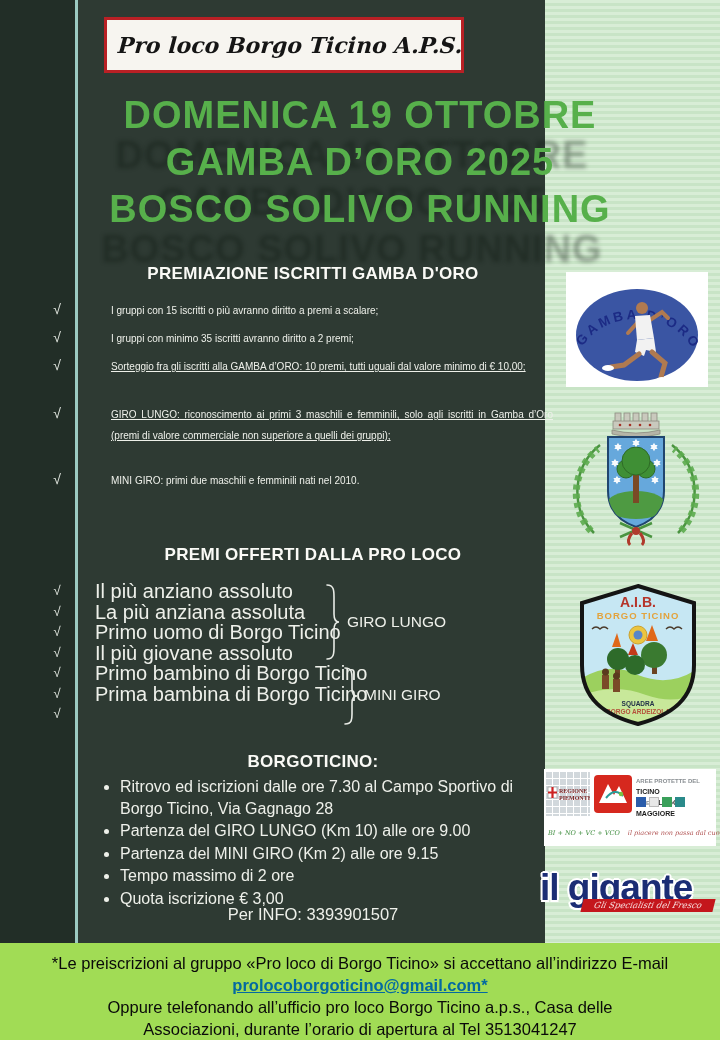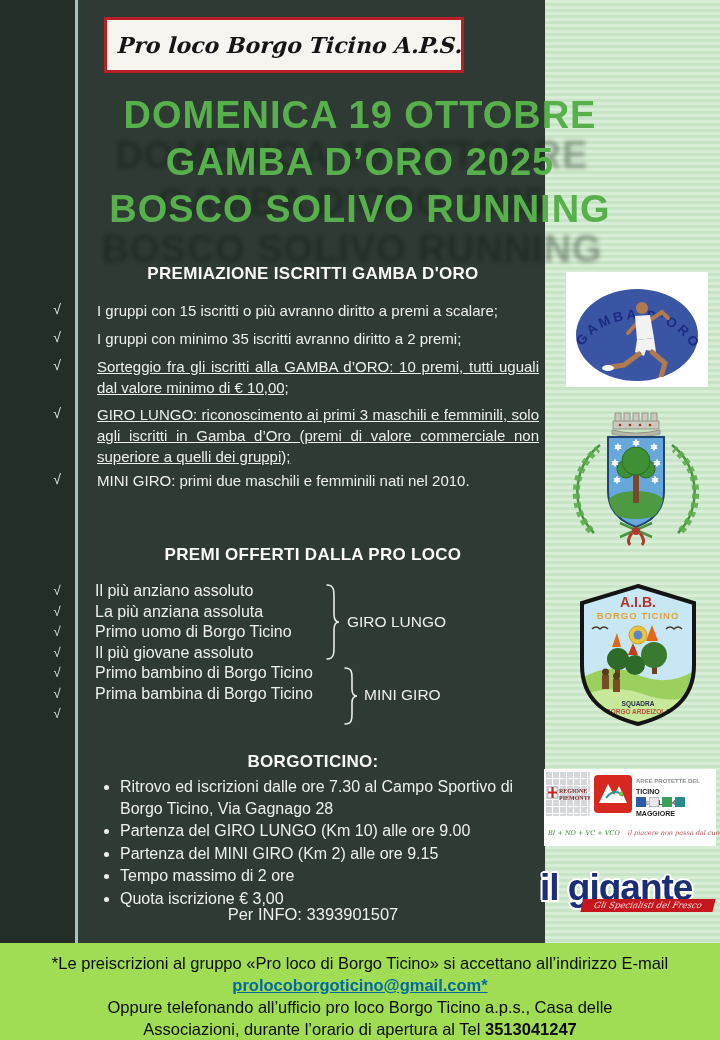--- a/index.html
+++ b/index.html
@@ -27,45 +27,45 @@
   .title {
     position:absolute; left:30px; top:92px; width:660px; text-align:center;
     font-weight:bold; font-size:38px; line-height:47px; letter-spacing:1px;
     color:#57b04b; text-shadow:-8px 40px 4px rgba(15,25,18,0.38);
   }
   .sec-head {
     position:absolute; left:81px; width:464px; text-align:center; color:#fafaf6;
     font-weight:bold; font-size:17px; letter-spacing:0.3px;
     text-underline-offset:3px;
   }
-  .pz-item { position:absolute; left:97px; width:445px; color:#eef0ea; font-size:15px; line-height:21px; }
+  .pz-item { position:absolute; left:111px; width:445px; color:#eef0ea; font-size:10px; line-height:21px; }
   .just { text-align:justify; width:442px;text-decoration:underline; }
   .check { position:absolute; left:44px; width:26px; text-align:center; color:#e4e9e2; font-size:14px; }
-  .premi-list  { position:absolute; left:95px; top:581px; color:#eef0ea; font-size:16px; }
+  .premi-list  { position:absolute; left:95px; top:581px; color:#eef0ea; font-size:20px; }
   .premi-list div { height:20.5px; line-height:20.5px; }
   .premi-checks { position:absolute; left:44px; top:581px; width:26px; text-align:center; font-size:13px; color:#e4e9e2; }
   .premi-checks div { height:20.5px; line-height:20.5px; }
   .brace { position:absolute; }
   .group-label { position:absolute; color:#eef0ea; font-size:15.5px; }
   .reg-list {
     position:absolute; left:100px; top:776px; width:430px; margin:0; padding:0 0 0 20px;
     color:#eef0ea; font-size:16px; line-height:21.5px;
   }
   .reg-list li { margin:0 0 1px 0; }
   .info-line { position:absolute; left:81px; width:464px; top:905px; text-align:center; color:#eef0ea; font-size:16.5px; }
   
   .footer {
     position:absolute; left:0; top:943px; width:720px; height:97px; background:#a1dc55;
     text-align:center; color:#0a0a0a; font-size:16.5px; line-height:22px;
     padding-top:9px; box-sizing:border-box;
   }
   .f1 { white-space:nowrap; }
   .email { font-weight:bold; text-decoration:underline; color:#0369a1; }
   .f2 { width:562px; margin:0 auto; }
-  .f2 b { font-weight:bold; }
+  .f2 b { font-weight:normal; }
   
   .gamba-box { position:absolute; left:566px; top:272px; width:142px; height:115px; background:#fff; }
   .stemma-box { position:absolute; left:560px; top:405px; width:152px; height:142px; }
   .aib-box { position:absolute; left:576px; top:583px; width:124px; height:144px; }
   .sponsor-box { position:absolute; left:544px; top:769px; width:172px; height:77px; background:#fff; }
   .sp-aree-text { position:absolute; left:92px; top:5px; width:78px; line-height:8px; }
   .sp-gray { font-size:6px; color:#8a8f93; font-weight:bold; }
   .sp-bold { font-size:7px; color:#1a1a1a; font-weight:bold; }
   .sp-minilogos { position:absolute; left:92px; top:28px; display:flex; gap:3px; }
   .sp-minilogos span { width:10px; height:10px; display:inline-block; }

